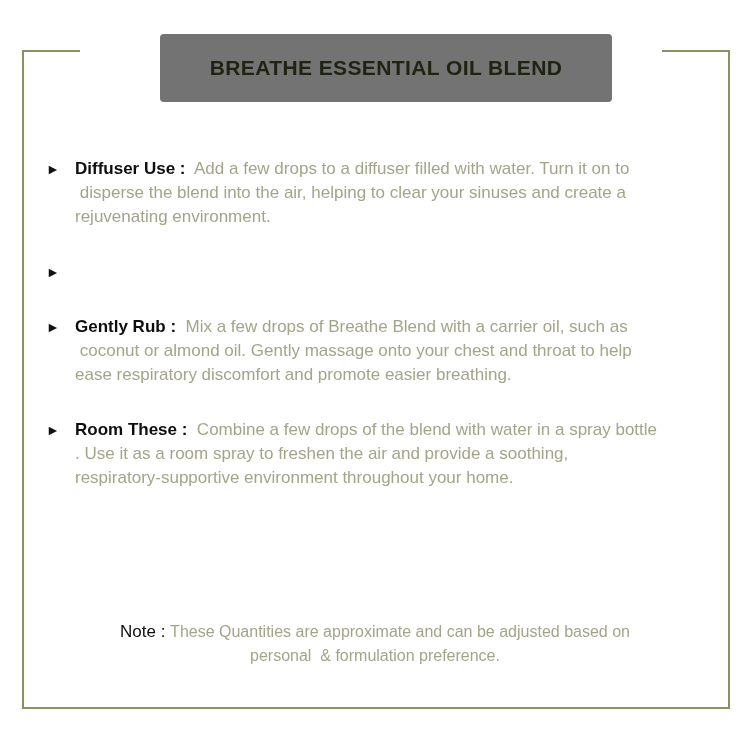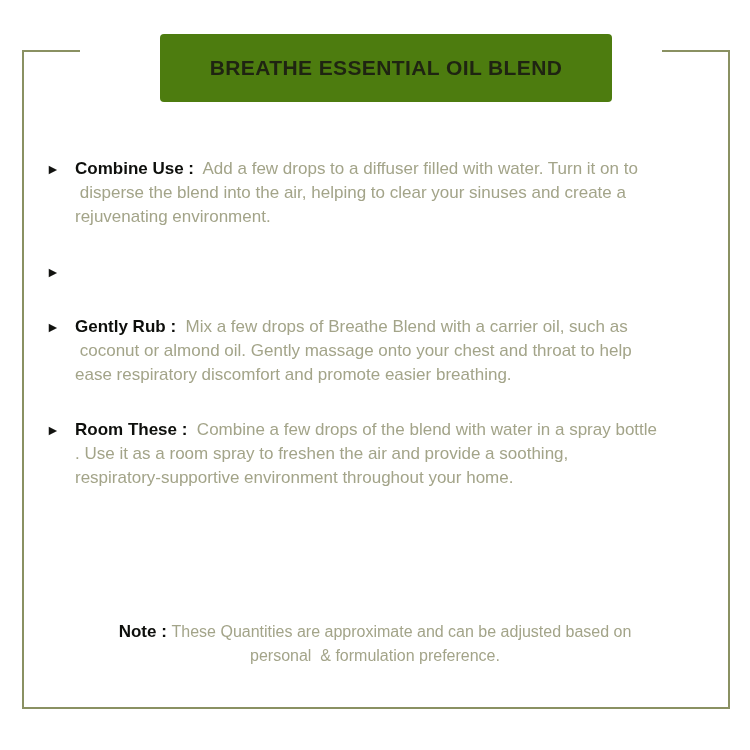--- a/index.html
+++ b/index.html
@@ -27,21 +27,21 @@
     width: 582px;
     height: 10px;
     background: #ffffff;
   }
   .header-box {
     position: absolute;
     left: 160px;
     top: 34px;
     width: 452px;
     height: 68px;
-    background: #4d7c0f;
+    background: #737373;
     border-radius: 4px;
     display: flex;
     flex-direction: column;
     align-items: center;
     justify-content: center;
   }
   .header-line {
     font-weight: bold;
     font-size: 21px;
     line-height: 28px;
@@ -83,42 +83,42 @@
     left: 25px;
     top: 620px;
     width: 700px;
     text-align: center;
     font-size: 16px;
     line-height: 24px;
     color: #a3a489;
     white-space: pre-wrap;
   }
   .note-label {
-    font-weight: bold;
+    font-weight: normal;
     font-size: 17px;
     color: #0e0f0c;
   }
 </style>
 </head>
 <body>
 
 <div class="canvas">
 
   <div class="frame"></div>
   <div class="frame-top-gap"></div>
 
   <div class="header-box">
     <div class="header-line">BREATHE ESSENTIAL OIL BLEND</div>
   </div>
 
   <div class="items">
 
     <div class="item">
       <span class="bullet">►</span>
-      <div class="item-text"><span class="item-label">Combine Use : </span><span> Add a few drops to a diffuser filled with water. Turn it on to
+      <div class="item-text"><span class="item-label">Diffuser Use : </span><span> Add a few drops to a diffuser filled with water. Turn it on to
  disperse the blend into the air, helping to clear your sinuses and create a
 rejuvenating environment.</span></div>
     </div>
 
     <div class="item">
       <span class="bullet">►</span>
     </div>
 
     <div class="item">
       <span class="bullet">►</span>

